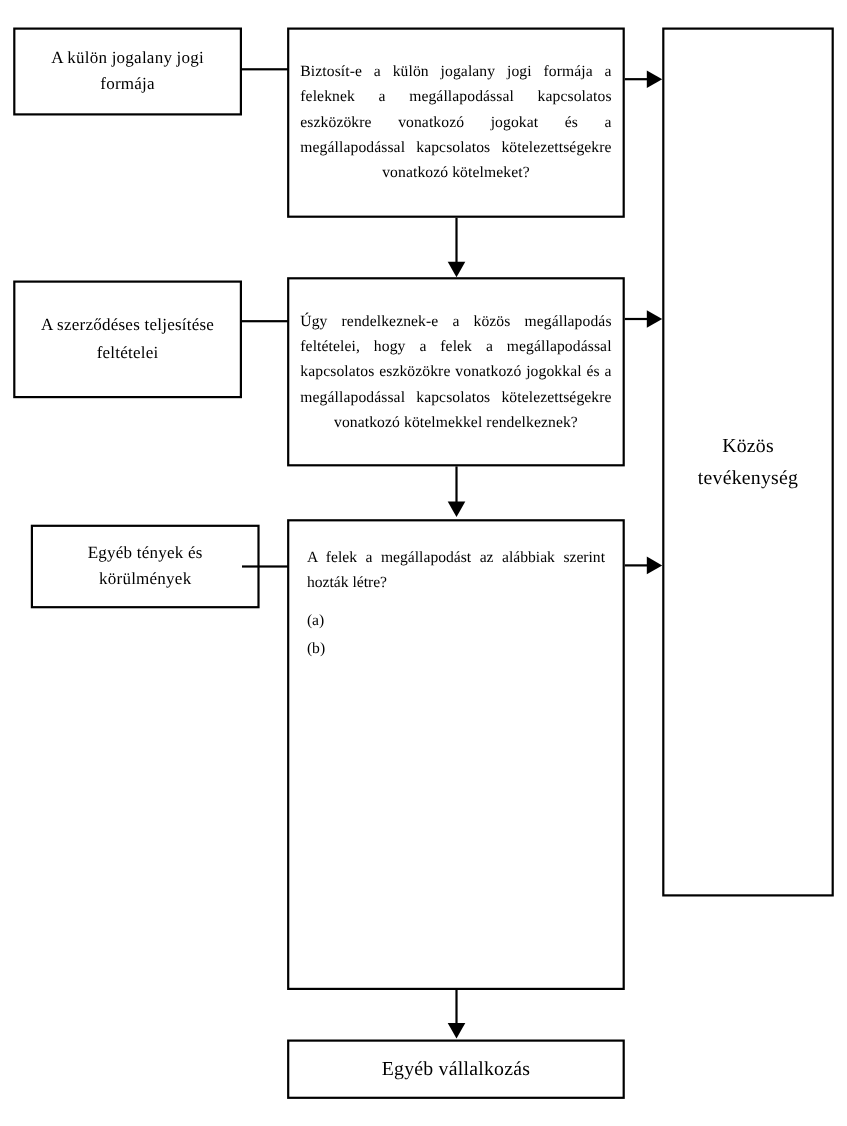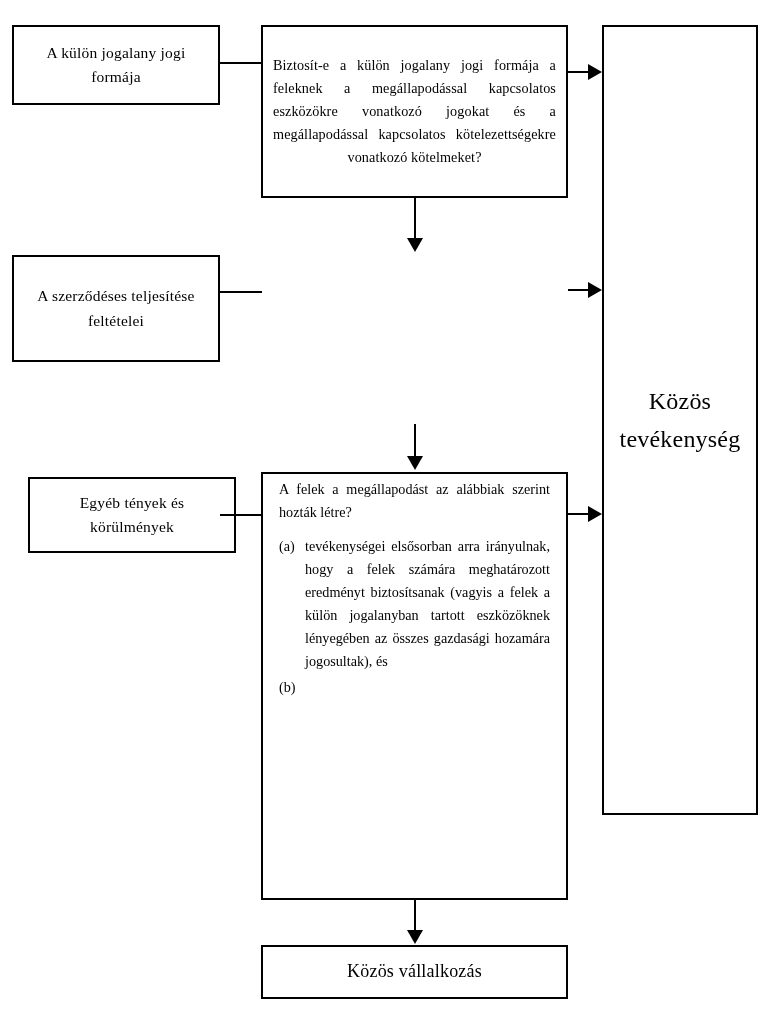--- a/index.html
+++ b/index.html
@@ -50,21 +50,21 @@
   
   #left-box-1 { left: 12px;  top: 25px;  width: 208px; height: 80px; }
   #left-box-2 { left: 12px;  top: 255px; width: 208px; height: 107px; }
   #left-box-3 { left: 12px;  top: 477px; width: 208px; height: 76px; margin-left: 16px; }
 
   
   #q-box-1 { left: 261px; top: 25px;  width: 307px; height: 173px; }
   #q-box-2 { left: 261px; top: 252px; width: 307px; height: 172px; }
   #q-box-3 { left: 261px; top: 472px; width: 307px; height: 428px;
              justify-content: flex-start; }
-  #q-box-3 .box-inner { padding-top: 4px; }
+  #q-box-3 .box-inner { padding-top: 22px; }
 
   
   #right-box { left: 602px; top: 25px; width: 156px; height: 790px;
                justify-content: center; }
 
   
   #bottom-box { left: 261px; top: 945px; width: 307px; height: 54px; }
   #bottom-box .center-text { font-size: 18px; }
 
   
@@ -163,45 +163,49 @@
       <div class="center-text">Egyéb tények és körülmények</div>
     </div>
   </div>
 
   <div class="box" id="q-box-1">
     <div class="box-inner">
       <div class="just-text">Biztosít-e a külön jogalany jogi formája a feleknek a megállapodással kapcsolatos eszközökre vonatkozó jogokat és a megállapodással kapcsolatos kötelezettségekre vonatkozó kötelmeket?</div>
     </div>
   </div>
 
+  <div class="box" id="q-box-2">
+    <div class="box-inner">
+      <div class="just-text">Úgy rendelkeznek-e a közös megállapodás feltételei, hogy a felek a megállapodással kapcsolatos eszközökre vonatkozó jogokkal és a megállapodással kapcsolatos kötelezettségekre vonatkozó kötelmekkel rendelkeznek?</div>
+    </div>
+  </div>
 
   <div class="box" id="q-box-3">
     <div class="box-inner">
       <p class="q3-lead">A felek a megállapodást az alábbiak szerint hozták létre?</p>
 
       <div class="list-item">
         <span class="list-marker">(a)</span>
-        <span class="list-body">tevékenységei elsősorban arra irányulnak, hogy a felek számára meghatározott eredményt biztosítsanak (vagyis a felek a külön jogalanyban tartott eszközöknek lényegében az összes gazdasági hozamára jogosultak), és</span>
       </div>
 
       <div class="list-item">
         <span class="list-marker">(b)</span>
       </div>
     </div>
   </div>
 
   <div class="box" id="right-box">
     <div class="box-inner">
-      <div class="center-text" style="font-size:24px; line-height:1.6;">Közös tevékenység</div>
+      <div class="center-text" style="font-size:18px; line-height:1.6;">Közös tevékenység</div>
     </div>
   </div>
 
   <div class="box" id="bottom-box">
     <div class="box-inner">
-      <div class="center-text">Közös vállalkozás</div>
+      <div class="center-text">Egyéb vállalkozás</div>
     </div>
   </div>
 
   <div class="hline" id="conn-1"></div>
   <div class="hline" id="conn-2"></div>
   <div class="hline" id="conn-3"></div>
 
   <div class="hline" id="arrow-line-1"></div>
   <div class="arrow-right" id="arrow-head-1"></div>
 

